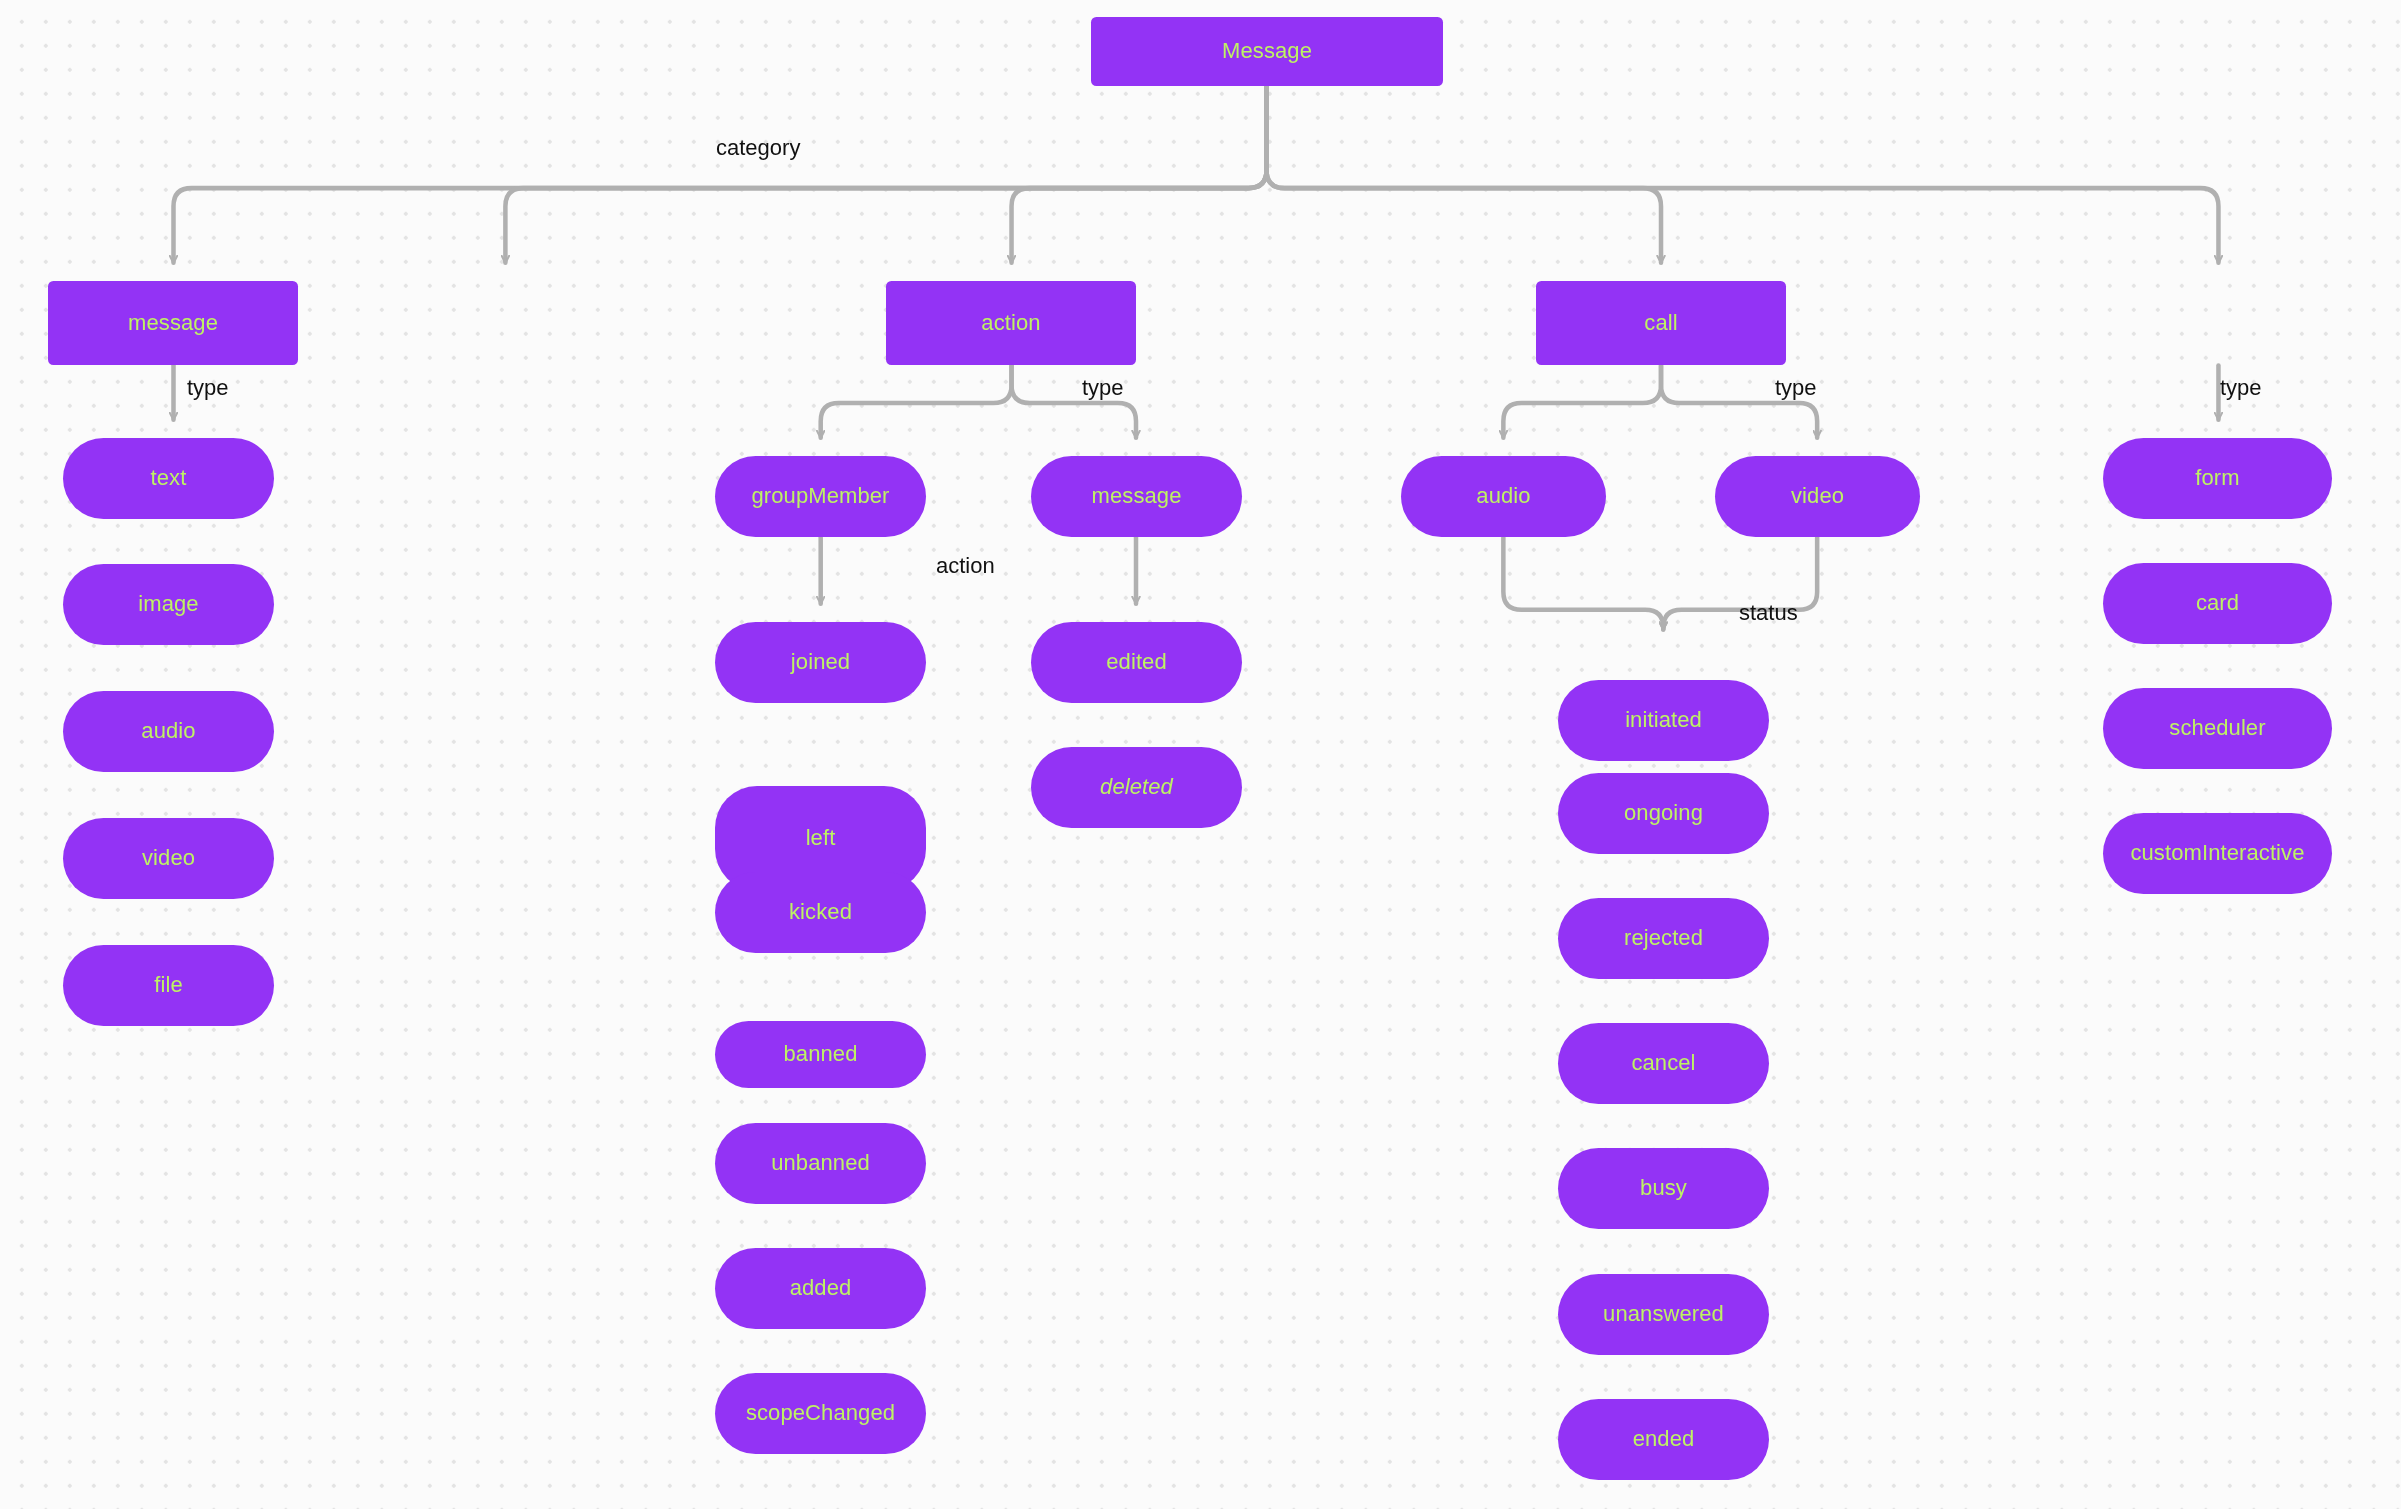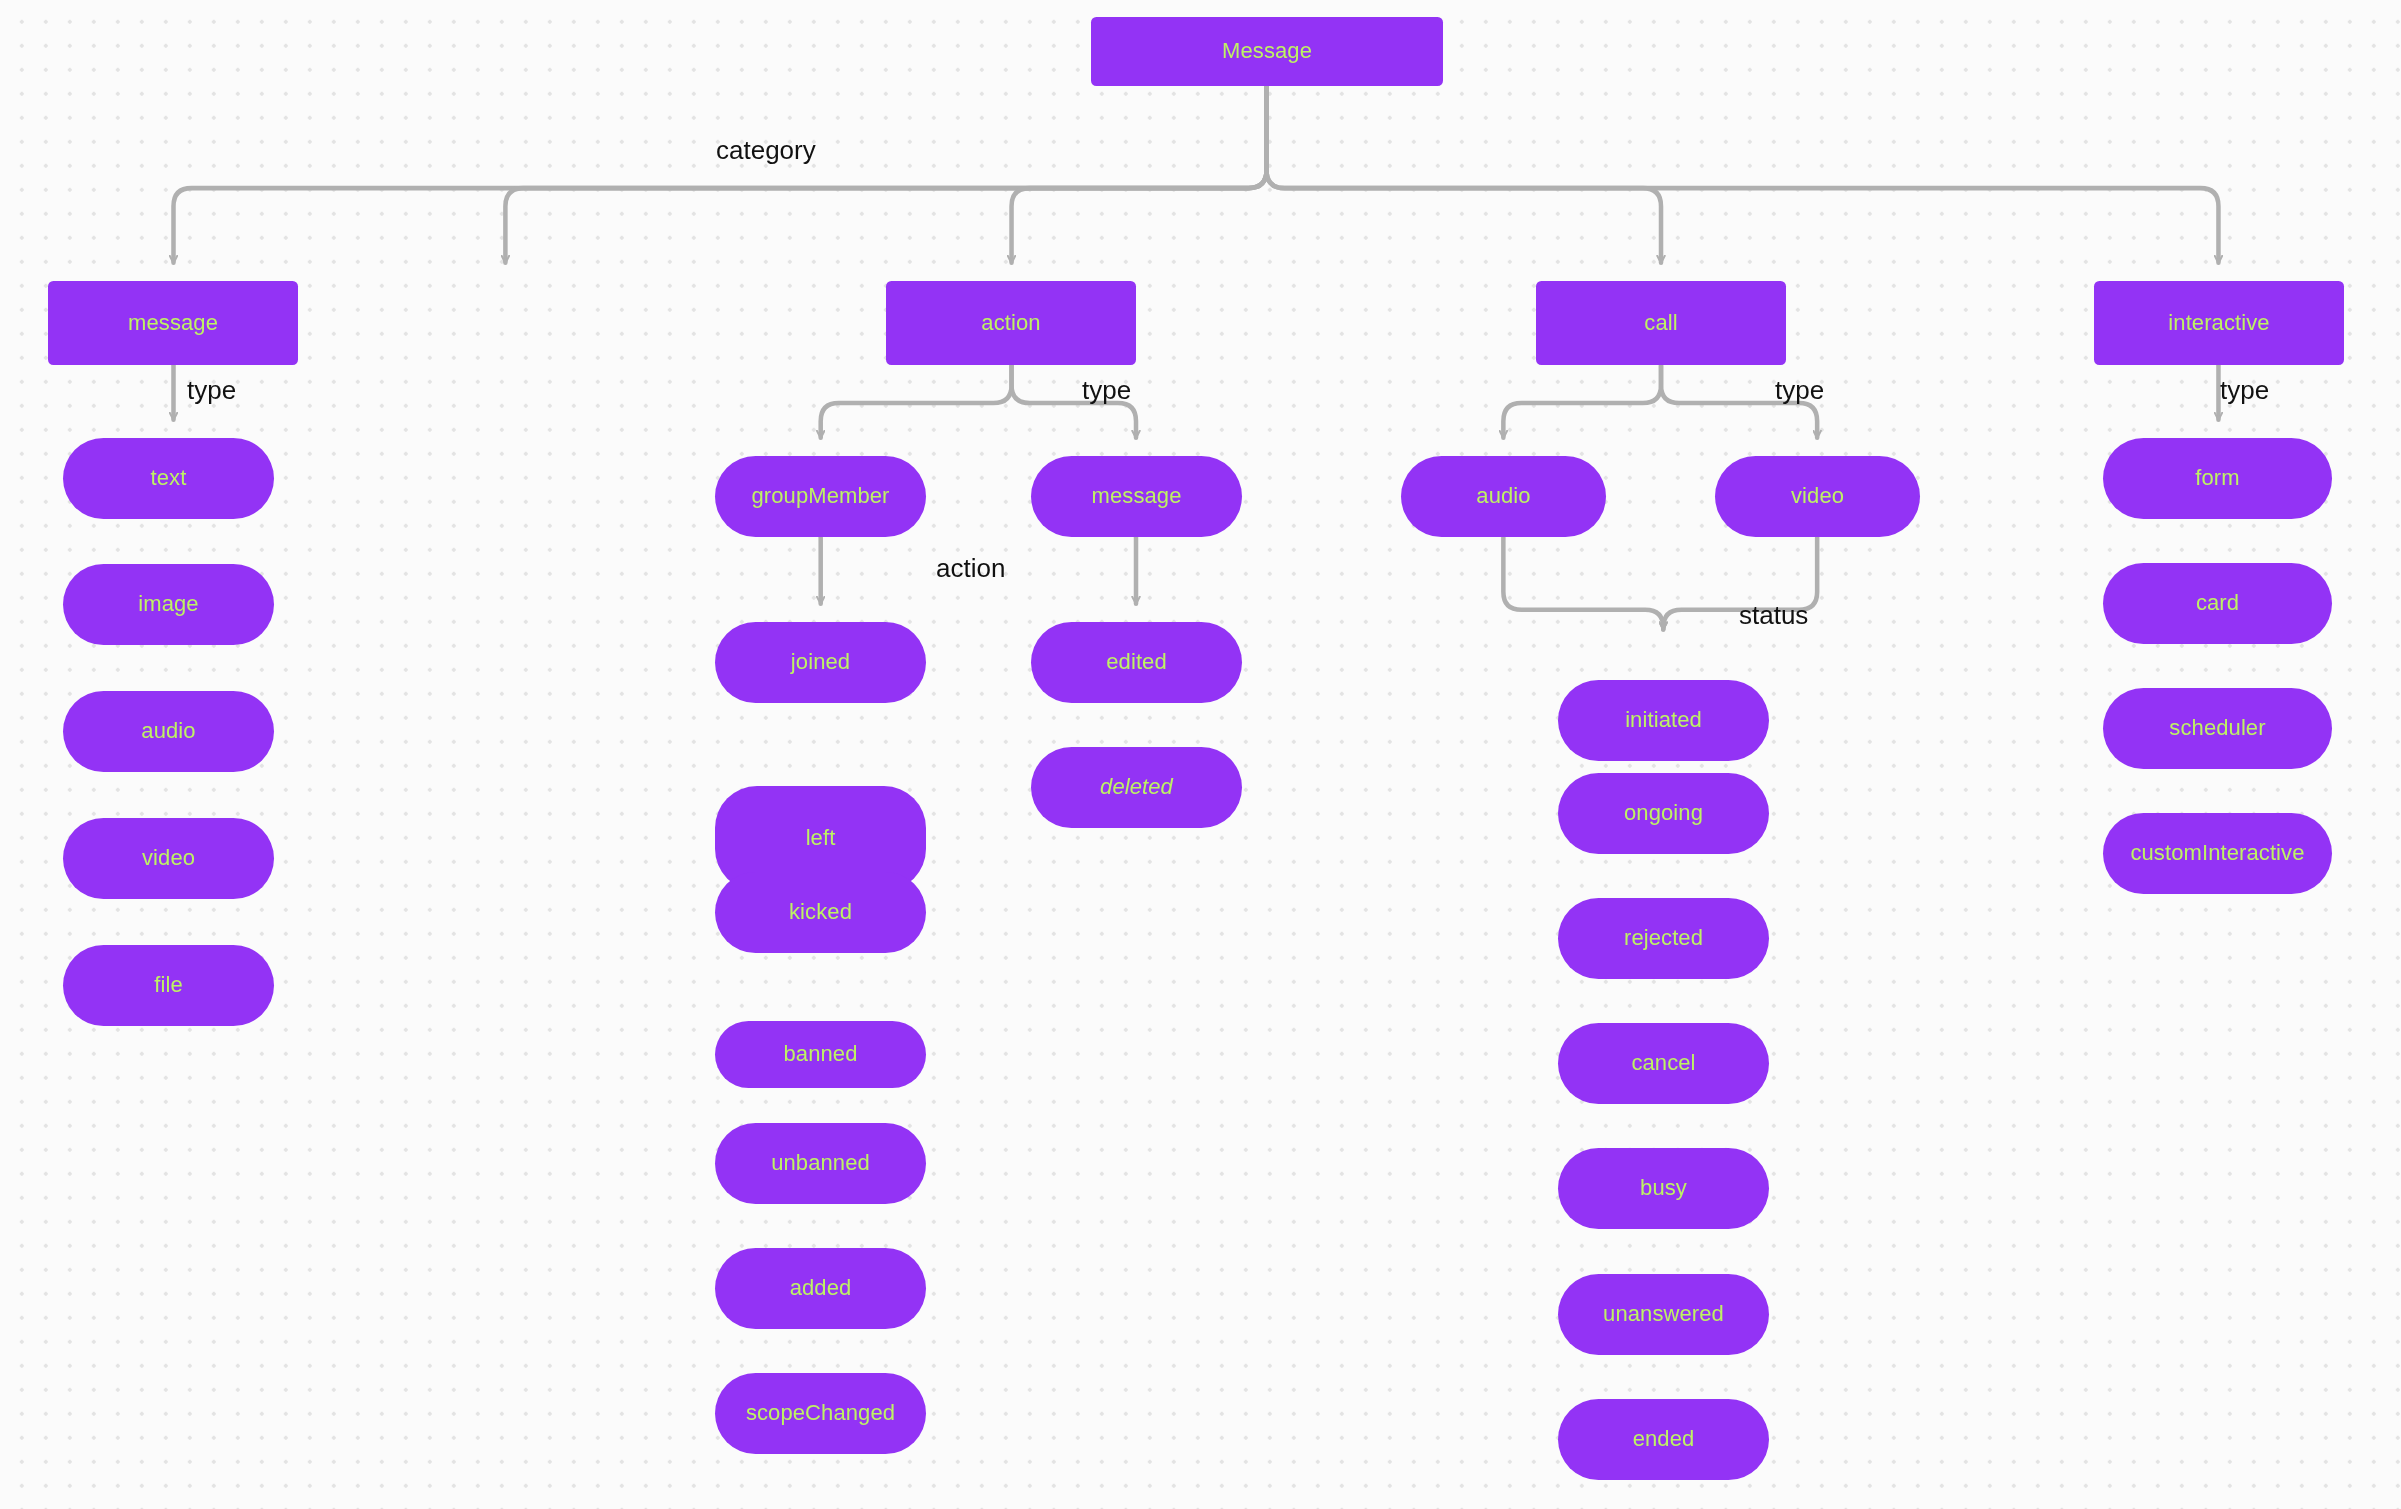--- a/index.html
+++ b/index.html
@@ -38,21 +38,21 @@
     text-align: center;
     line-height: 1.1;
     white-space: nowrap;
   }
   .node.root    { border-radius: 5.3px; }
   .node.level1  { border-radius: 5.3px; }
   .node.rounded { border-radius: 42px; }
   .edge-label {
     position: absolute;
     color: #111111;
-    font-size: 26px;
+    font-size: 22px;
     white-space: nowrap;
     line-height: 1;
   }
 </style>
 </head>
 <body>
 
 <div id="canvas">
 
   <svg id="edges" viewBox="0 0 3183 2001" xmlns="http://www.w3.org/2000/svg">
@@ -93,21 +93,20 @@
   <div class="edge-label" style="left: 187px; top: 377px;">type</div>
   <div class="edge-label" style="left: 1082px; top: 377px;">type</div>
   <div class="edge-label" style="left: 1775px; top: 377px;">type</div>
   <div class="edge-label" style="left: 2220px; top: 377px;">type</div>
   <div class="edge-label" style="left: 936px; top: 555px;">action</div>
   <div class="edge-label" style="left: 1739px; top: 602px;">status</div>
 
   <div class="node level1" style="left: 48px; top: 281px; width: 250px; height: 84px;">message</div>
   <div class="node level1" style="left: 886px; top: 281px; width: 250px; height: 84px;">action</div>
   <div class="node level1" style="left: 1536px; top: 281px; width: 250px; height: 84px;">call</div>
-  <div class="node level1" style="left: 2094px; top: 281px; width: 250px; height: 84px;">interactive</div>
 
   <div class="node rounded" style="left: 715px; top: 456px; width: 211px; height: 81px;">groupMember</div>
   <div class="node rounded" style="left: 1031px; top: 456px; width: 211px; height: 81px;">message</div>
   <div class="node rounded" style="left: 1401px; top: 456px; width: 205px; height: 81px;">audio</div>
   <div class="node rounded" style="left: 1715px; top: 456px; width: 205px; height: 81px;">video</div>
 
   <div id="columns-host">
       <div class="node rounded" style="left: 63px; top: 438px; width: 211px; height: 81px;">text</div>
       <div class="node rounded" style="left: 63px; top: 564px; width: 211px; height: 81px;">image</div>
       <div class="node rounded" style="left: 63px; top: 691px; width: 211px; height: 81px;">audio</div>

